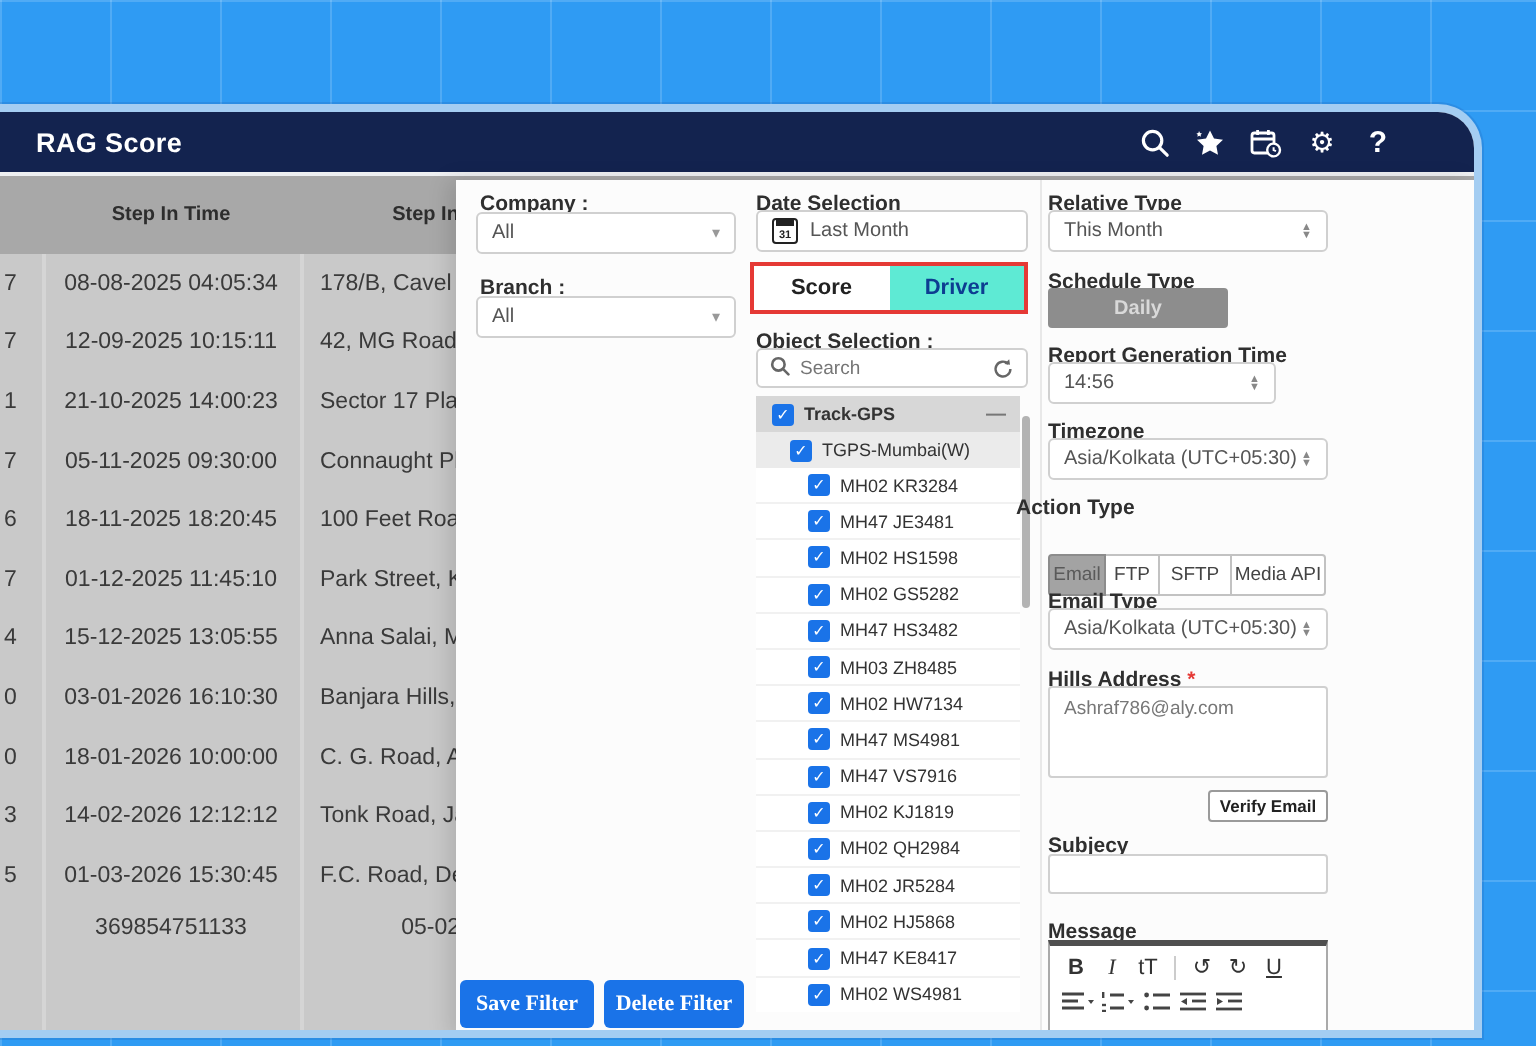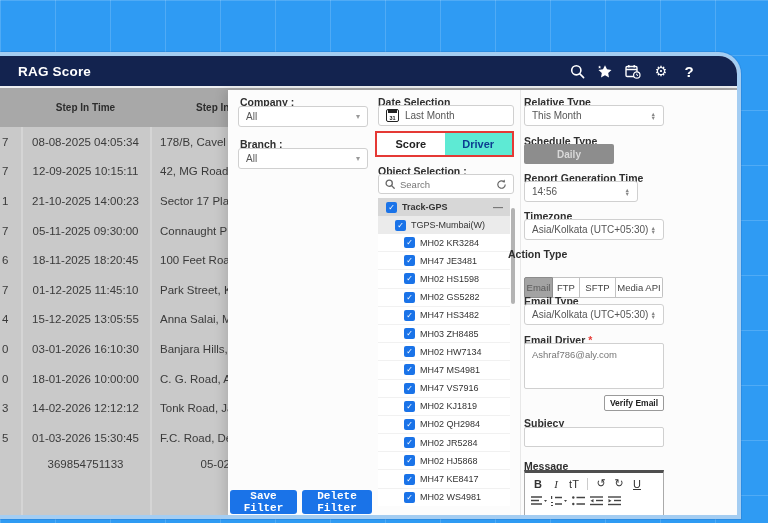--- a/index.html
+++ b/index.html
@@ -41,21 +41,21 @@
 
   
   .popup { position:absolute; left:228px; top:2px; right:0; bottom:0; background:#fcfcfc;
     box-shadow:-4px 0 10px rgba(0,0,0,.12); }
   .lbl { position:absolute; font-size:10.5px; font-weight:600; color:#2f2f2f; white-space:nowrap; }
   .field { position:absolute; background:#fff; border:1px solid #d0d0d0; border-radius:3px;
     font-size:10px; color:#555; display:flex; align-items:center; padding:0 7px; }
   .caret { margin-left:auto; color:#999; font-size:8px; }
   .stepper { margin-left:auto; display:flex; flex-direction:column; line-height:4px; font-size:5.5px; color:#888; }
   .btn-blue { position:absolute; background:#1a73e8; color:#fff; border:none; border-radius:3px;
-    font-size:11px; font-weight:700; font-family:Liberation Mono, monospace; cursor:pointer; }
+    font-size:11px; font-weight:700; font-family:Liberation Serif, serif; cursor:pointer; }
 
   
   .cal-ic { width:13px; height:13px; border:1.4px solid #222; border-radius:2px; position:relative;
     margin-right:6px; flex:none; font-size:5.5px; font-weight:700; color:#222; display:flex; align-items:flex-end; justify-content:center; }
   .cal-ic::before { content:""; position:absolute; left:1px; right:1px; top:0; height:3px; background:#222; }
   .toggle { position:absolute; left:147px; top:41px; width:139px; height:26px; border:2px solid #e53935;
     display:flex; background:#fff; }
   .tg { flex:1; display:flex; align-items:center; justify-content:center; font-size:11px; font-weight:700; cursor:pointer; }
   .tg-object { color:#222; background:#fff; }
   .tg-driver { color:#0d3d91; background:#5eead4; }
@@ -374,21 +374,21 @@
         <div class="lbl" style="left:296px;top:205px;">Email Type</div>
         <div class="field" style="left:296px;top:214px;width:140px;height:21px;">
           <span>Asia/Kolkata (UTC+05:30)</span>
           <span class="stepper">
               <span>▲</span>
               <span>▼</span>
             </span>
         </div>
 
         <div class="lbl" style="left:296px;top:244px;">
-          <span>Email Driver</span>
+          <span>Hills Address</span>
           <span class="req">*</span>
         </div>
         <textarea class="email-area" style="">Ashraf786@aly.com</textarea>
         <button class="verify-btn">Verify Email</button>
 
         <div class="lbl" style="left:296px;top:327px;">Subjecy</div>
         <input class="subject-input" style="">
 
         <div class="lbl" style="left:296px;top:370px;">Message</div>
         <div class="editor">

